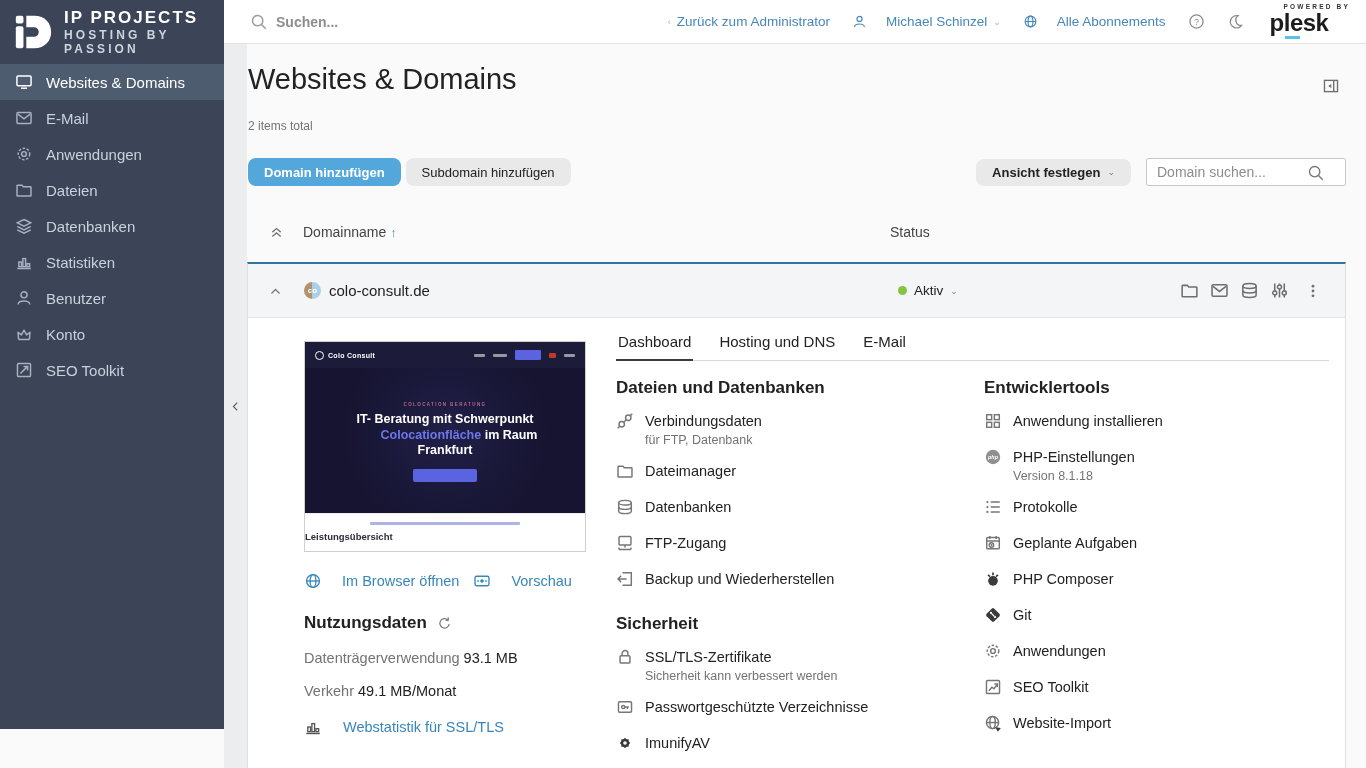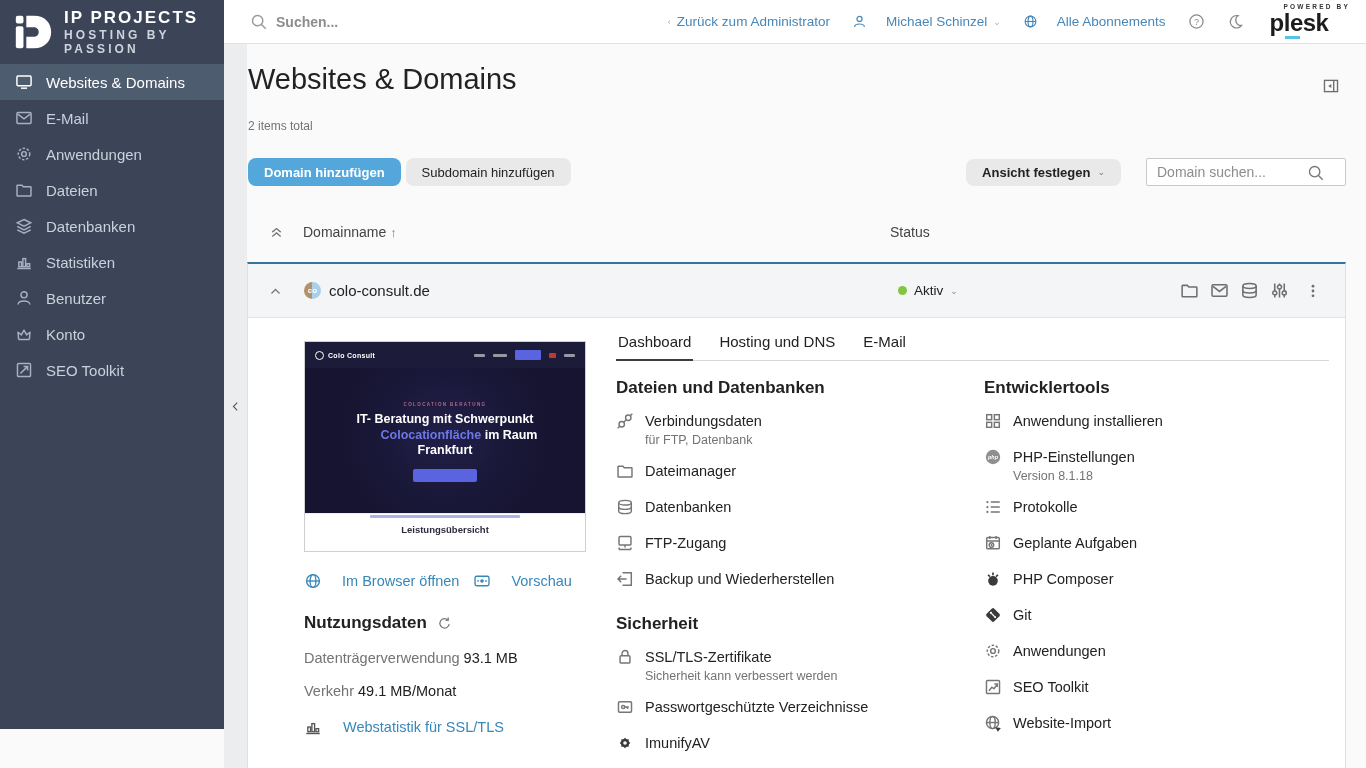--- a/index.html
+++ b/index.html
@@ -47,21 +47,21 @@
   .panel-toggle svg { width:18px; height:18px; }
   .items-total { font-size:12px; color:#737373; margin:23px 0 0 1px; }
 
   .toolbar { display:flex; align-items:center; margin:25px 0 0 1px; height:28px; }
   .btn { height:28px; border:none; border-radius:8px; font-size:13px; font-family:inherit; padding:0 16px; cursor:pointer; }
   .btn-primary { background:#53a7db; color:#fff; font-weight:bold; }
   .btn-default { background:#e9e9e9; color:#222; margin-left:5px; }
   .tb-spacer { flex:1; }
   .btn-view { background:#e9e9e9; color:#222; font-weight:bold; font-size:13px; display:flex; align-items:center; gap:7px; height:27px; }
   .btn-view .vcaret { font-size:9px; color:#777; font-weight:normal; }
-  .domain-search { position:relative; margin-left:25px; margin-right:20px; }
+  .domain-search { position:relative; margin-left:15px; margin-right:20px; }
   .domain-search input { width:200px; height:28px; border:1px solid #c9c9c9; border-radius:2px; font-size:14px; padding:0 30px 0 10px; color:#555; font-family:inherit; outline:none; background:#fff; }
   .domain-search input::placeholder { color:#8d8d8d; }
   .domain-search .s-icon { position:absolute; right:8px; top:6px; color:#767676; }
 
   .list-header { position:relative; height:30px; margin-top:31px; display:flex; align-items:center; }
   .lh-collapse { margin-left:22px; color:#767676; width:15px; height:15px; cursor:pointer; }
   .lh-collapse svg { width:15px; height:15px; }
   .lh-domain { margin-left:19px; font-size:14px; color:#444; cursor:pointer; }
   .lh-sort { color:#4787b9; margin-left:4px; font-size:13px; }
   .lh-status { position:absolute; left:643px; font-size:14px; color:#444; }
@@ -95,21 +95,21 @@
   .t-nav { margin-left:auto; display:flex; align-items:center; gap:8px; }
   .t-navi { width:14px; height:3px; background:rgba(255,255,255,.55); border-radius:1px; }
   .t-navi.sm { width:11px; }
   .t-navbtn { width:26px; height:10px; background:#5a63e0; border-radius:1px; }
   .t-flag { width:7px; height:5px; background:#c0392b; border-radius:1px; }
   .t-hero { height:145px; background:radial-gradient(circle at 50% 45%, #211f47 0%, #161430 65%); text-align:center; padding-top:34px; }
   .t-tag { color:#b06a8c; font-size:4.5px; letter-spacing:1.4px; font-weight:bold; }
   .t-headline { color:#fff; font-size:12.5px; font-weight:bold; line-height:1.25; margin-top:5px; }
   .t-headline em { color:#6d77e8; font-style:normal;margin-left:28px; }
   .t-btn { display:inline-block; width:64px; height:13px; background:#5a63e0; border-radius:2px; margin-top:10px; }
-  .t-foot { height:40px; background:#fff; text-align:center; padding-top:1px; border-top:1px solid #eee; }
+  .t-foot { height:40px; background:#fff; padding-top:8px; border-top:1px solid #eee; }
   .t-foot-tag { width:150px; height:3px; margin:0 auto; background:#9aa0e0; opacity:.8; border-radius:1px; }
   .t-foot-title { color:#2c2c3c; font-size:9.5px; font-weight:bold; margin-top:6px; }
 
   .quick-links { display:flex; align-items:center; gap:14px; margin-top:20px; }
   .qlink { color:#3787ba; font-size:14.5px; display:flex; align-items:center; gap:7px; cursor:pointer; text-decoration:none; }
   .qlink .s-icon { color:#3787ba; }
 
   .usage-h { font-size:17px; font-weight:bold; color:#222; margin-top:23px; display:flex; align-items:center; gap:10px; }
   .refresh { width:15px; height:15px; color:#767676; cursor:pointer; }
   .refresh svg { width:15px; height:15px; }

